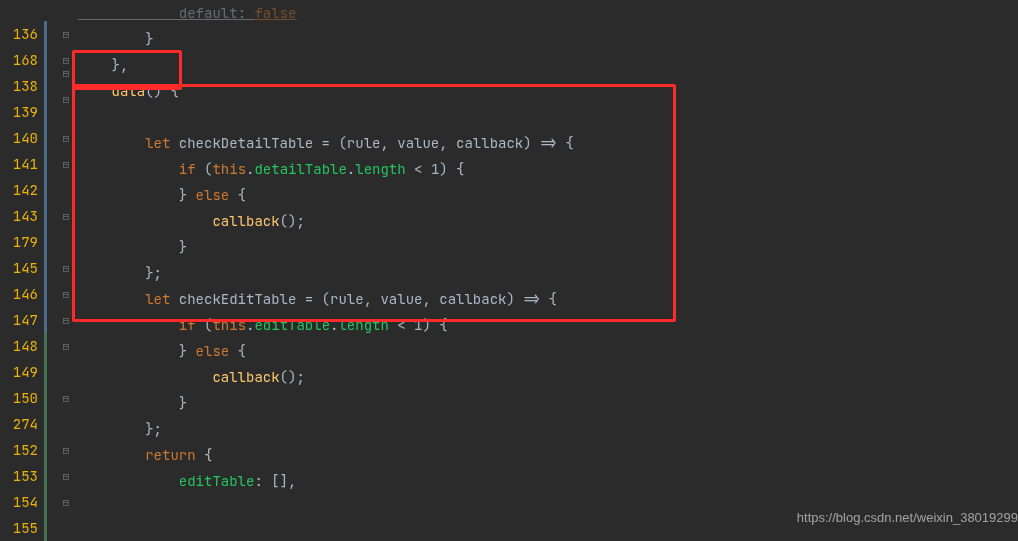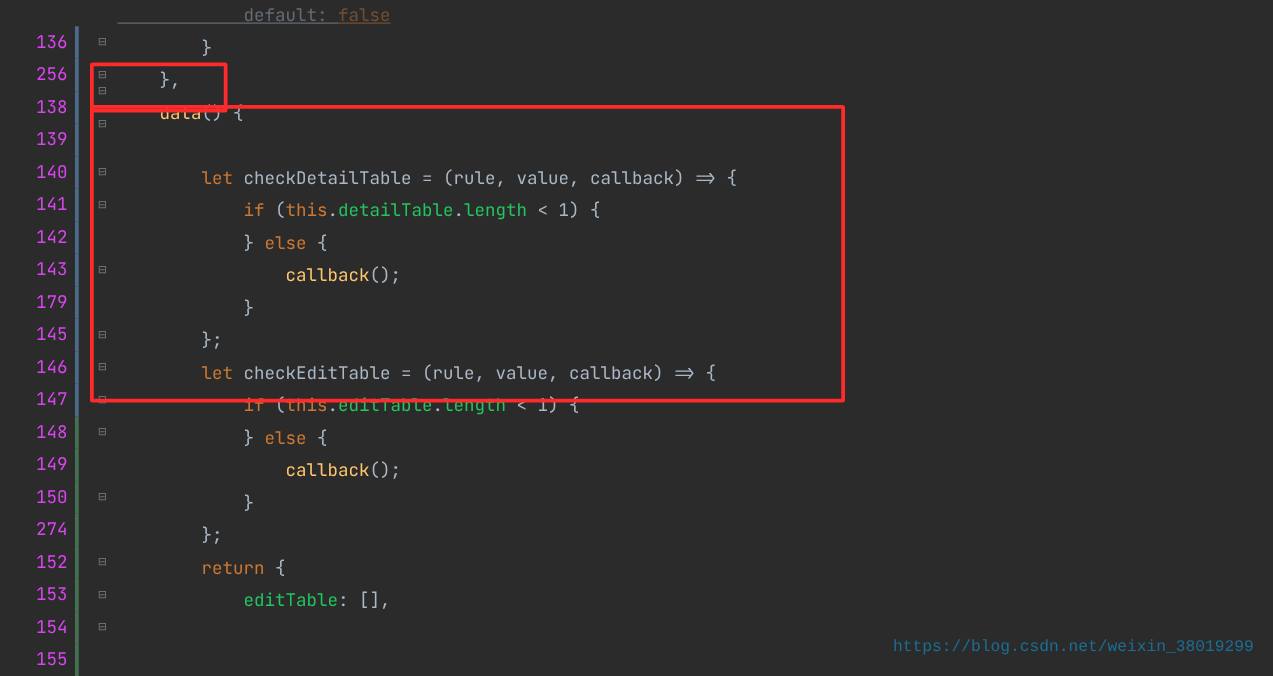--- a/index.html
+++ b/index.html
@@ -1,59 +1,59 @@
 <!DOCTYPE html>
 <html><head>
 <meta charset="utf-8">
 <style>
   html,body{margin:0;padding:0;background:#2b2b2b;color:#a9b7c6;font-family:"JetBrains Mono","Fira Code","Consolas",monospace;font-size:14px;line-height:26px;overflow:hidden;}
   .editor{display:flex;width:1018px;height:541px;position:relative;}
   .gutter{display:flex;flex-direction:column;background:#2b2b2b;user-select:none;}
   .gutter .row{display:flex;height:26px;}
-  .ln{width:60px;text-align:right;color:#d946ef;padding-right:6px;box-sizing:border-box;}
+  .ln{width:44px;text-align:right;color:#eab308;padding-right:6px;box-sizing:border-box;}
   .marks{display:flex;width:30px;box-sizing:border-box;align-items:center;justify-content:flex-end;padding-right:2px;color:#5f6364;font-size:11px;position:relative;}
   .vbar{position:absolute;left:0;top:0;bottom:0;width:3px;}
   .vbar.blue{background:#4a6b8a;}
   .vbar.green{background:#447152;}
   .fold{display:inline-block;width:12px;text-align:center;color:#6b6f73;}
   .code{position:relative;flex:1;padding-left:4px;}
   .code .line{height:26px;white-space:pre;}
   .kw{color:#cc7832;}
   .fn{color:#ffc66d;}
   .id{color:#a9b7c6;}
   .prop{color:#22c55e;}
   .str{color:#6a8759;}
   .cls{color:#a9b7c6;font-style:italic;}
   .punc{color:#a9b7c6;}
   .op{color:#a9b7c6;}
   .dim{opacity:0.45;text-decoration:underline;}
   .hl-box1{position:absolute;border:3px solid #ff2a2a;pointer-events:none;}
   .hl-box2{position:absolute;border:3px solid #ff2a2a;pointer-events:none;}
   .hl-box1{left:72px;top:50px;width:104px;height:34px;border-radius:2px;}
   .hl-box2{left:72px;top:84px;width:598px;height:232px;border-radius:2px;}
-  .watermark{position:absolute;right:15px;bottom:10px;color:#0ea5e9;opacity:0.55;font-size:13px;font-family:Liberation Mono, monospace;}
+  .watermark{position:absolute;right:0;bottom:10px;color:#ffffff;opacity:0.55;font-size:13px;font-family:Liberation Sans, sans-serif;}
 </style>
 </head>
 <body>
 
 <div class="editor">
   <div class="gutter" id="gutter">
       <div class="row">
         <div class="ln"></div>
         <div class="marks"></div>
       </div>
       <div class="row">
         <div class="ln">136</div>
         <div class="marks">
           <div class="vbar blue"></div>
           <span class="fold">⊟</span>
         </div>
       </div>
       <div class="row">
-        <div class="ln">256</div>
+        <div class="ln">168</div>
         <div class="marks">
           <div class="vbar blue"></div>
           <span class="fold">⊟</span>
         </div>
       </div>
       <div class="row">
         <div class="ln">138</div>
         <div class="marks">
           <div class="vbar blue"></div>
           <span class="fold">⊟ ⊟</span>

